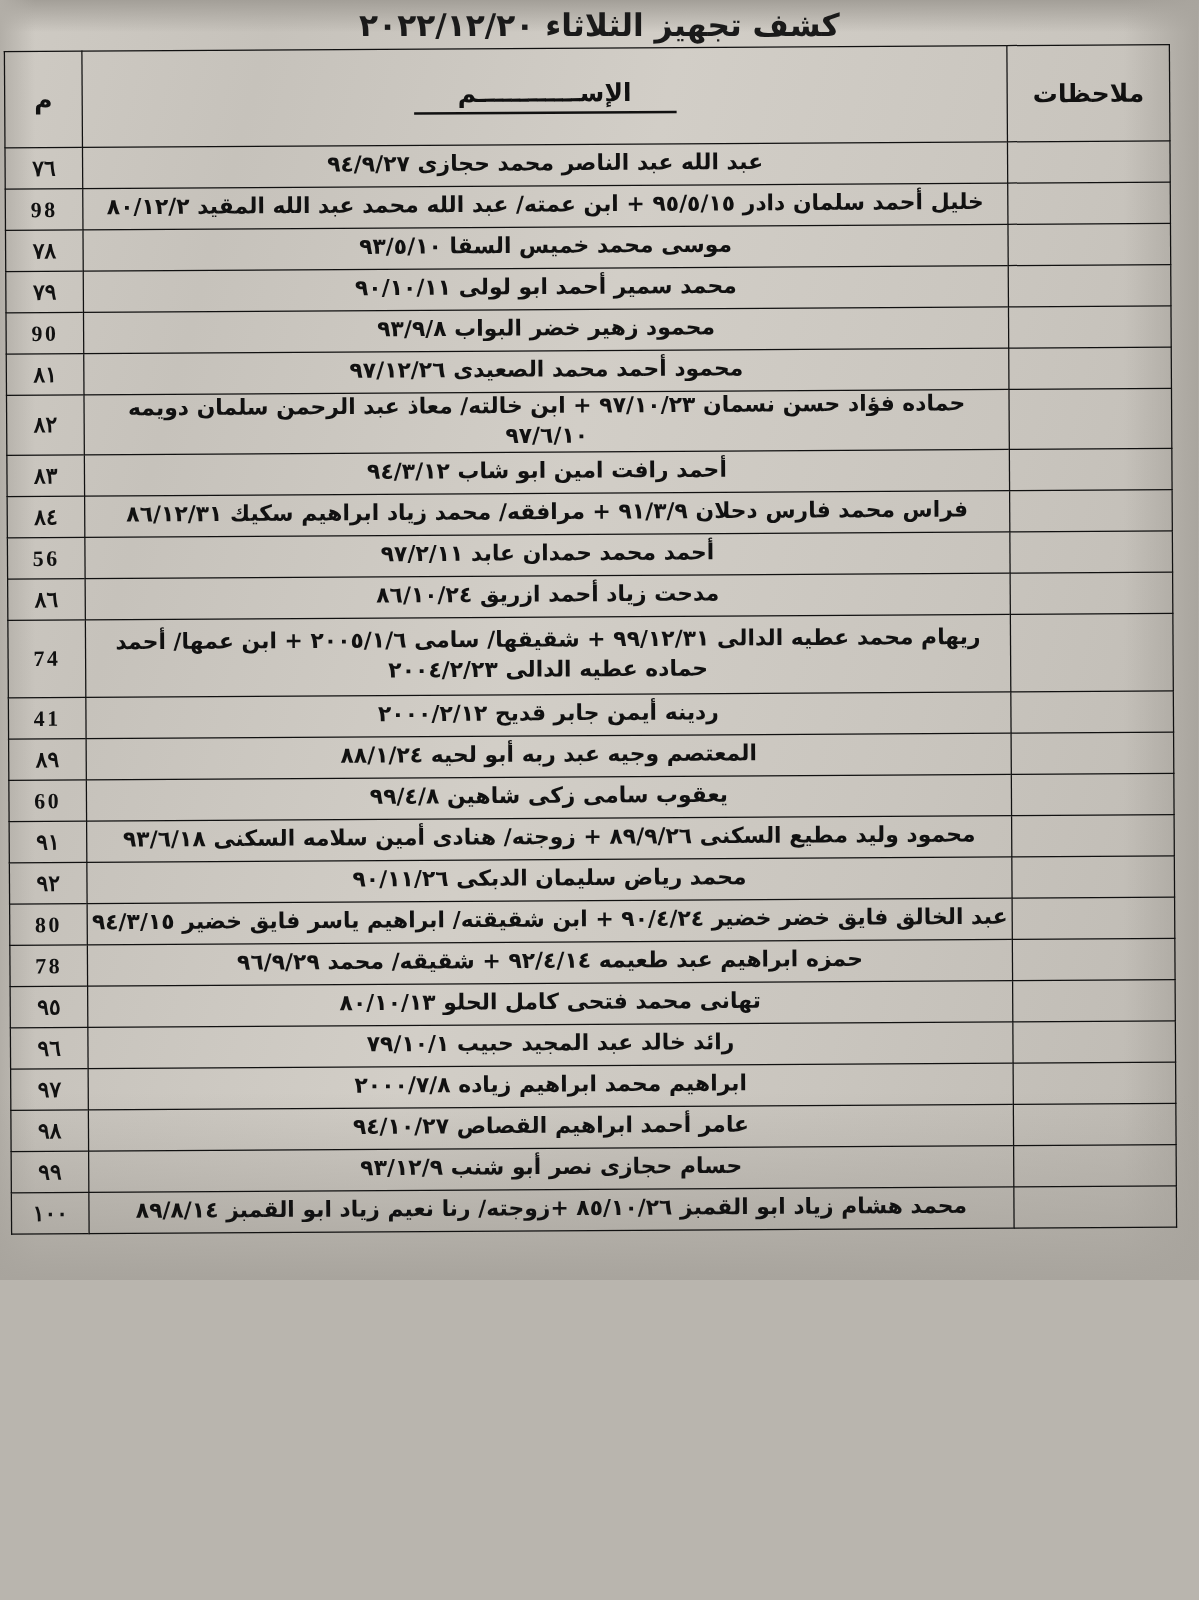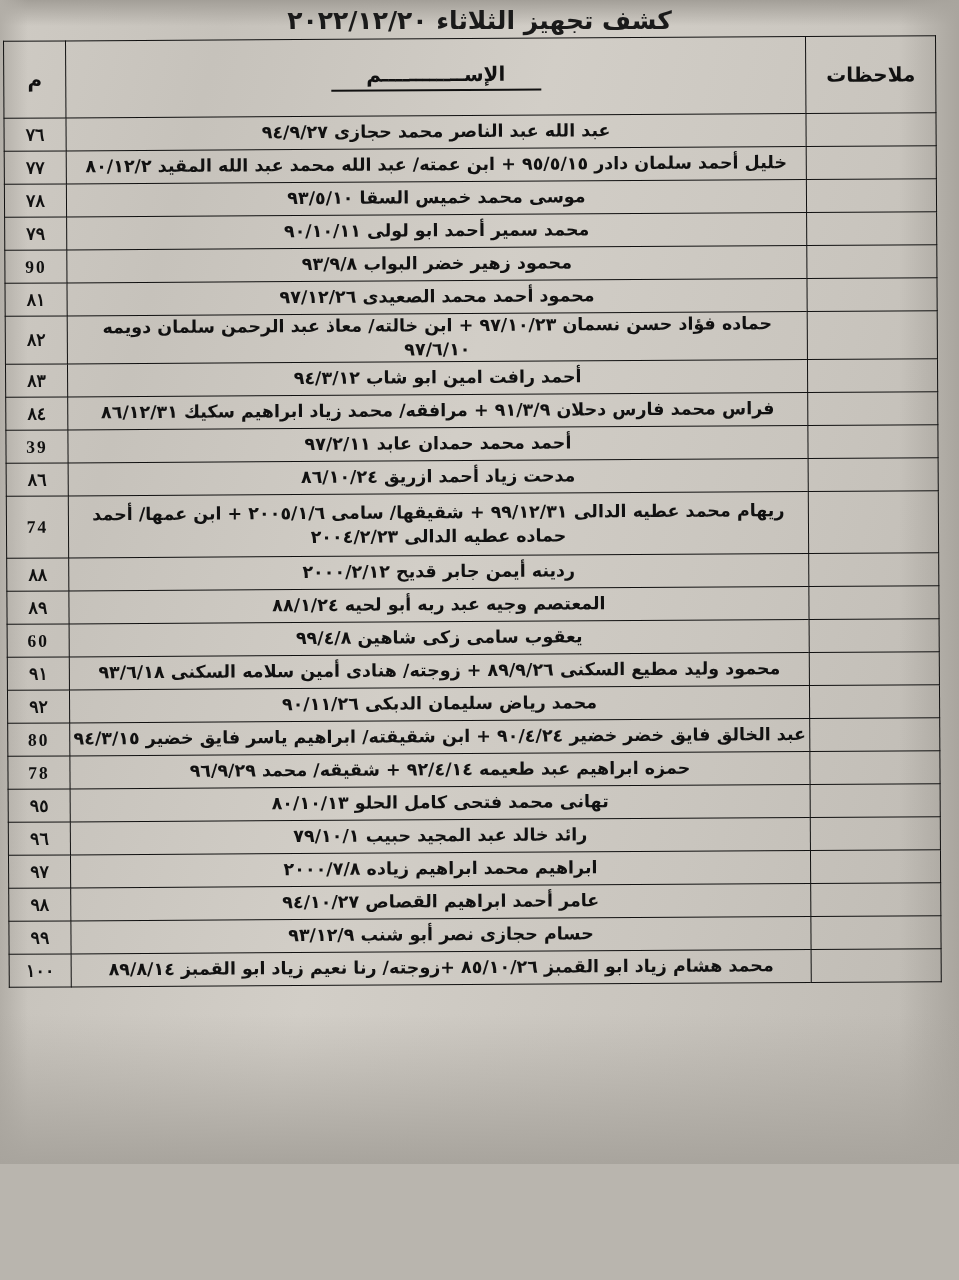--- a/index.html
+++ b/index.html
@@ -9,21 +9,21 @@
   }
   body {
     width: 959px;
     height: 1280px;
     overflow: hidden;
     font-family: "DejaVu Sans", "Liberation Sans", sans-serif;
   }
   .page {
     position: relative;
     width: 959px;
-    height: 1164px;
+    height: 1024px;
     background: linear-gradient(105deg, #cfcbc4 0%, #c6c2bb 18%, #d2cec7 45%, #c9c5be 72%, #bdb9b2 100%);
   }
   
   .shade-top {
     position: absolute;
     top: 0; left: 0; right: 0; height: 26px;
     background: linear-gradient(180deg, #a39f98 0%, rgba(200,196,189,0) 100%);
     pointer-events: none;
   }
   .shade-bottom {
@@ -151,21 +151,21 @@
       </thead>
       <tbody id="tbody">
           <tr class="r">
             <td class="notes"></td>
             <td class="name">عبد الله عبد الناصر محمد حجازى ٩٤/٩/٢٧</td>
             <td class="num">٧٦</td>
           </tr>
           <tr class="r">
             <td class="notes"></td>
             <td class="name">خليل أحمد سلمان دادر ٩٥/٥/١٥ + ابن عمته/ عبد الله محمد عبد الله المقيد ٨٠/١٢/٢</td>
-            <td class="num">٧٧</td>
+            <td class="num">98</td>
           </tr>
           <tr class="r">
             <td class="notes"></td>
             <td class="name">موسى محمد خميس السقا ٩٣/٥/١٠</td>
             <td class="num">٧٨</td>
           </tr>
           <tr class="r">
             <td class="notes"></td>
             <td class="name">محمد سمير أحمد ابو لولى ٩٠/١٠/١١</td>
             <td class="num">٧٩</td>
@@ -191,36 +191,36 @@
             <td class="num">٨٣</td>
           </tr>
           <tr class="r">
             <td class="notes"></td>
             <td class="name">فراس محمد فارس دحلان ٩١/٣/٩ + مرافقه/ محمد زياد ابراهيم سكيك ٨٦/١٢/٣١</td>
             <td class="num">٨٤</td>
           </tr>
           <tr class="r">
             <td class="notes"></td>
             <td class="name">أحمد محمد حمدان عابد ٩٧/٢/١١</td>
-            <td class="num">39</td>
+            <td class="num">56</td>
           </tr>
           <tr class="r">
             <td class="notes"></td>
             <td class="name">مدحت زياد أحمد ازريق ٨٦/١٠/٢٤</td>
             <td class="num">٨٦</td>
           </tr>
           <tr class="r tall">
             <td class="notes"></td>
             <td class="name">ريهام محمد عطيه الدالى ٩٩/١٢/٣١ + شقيقها/ سامى ٢٠٠٥/١/٦ + ابن عمها/ أحمد حماده عطيه الدالى ٢٠٠٤/٢/٢٣</td>
             <td class="num">74</td>
           </tr>
           <tr class="r">
             <td class="notes"></td>
             <td class="name">ردينه أيمن جابر قديح ٢٠٠٠/٢/١٢</td>
-            <td class="num">٨٨</td>
+            <td class="num">41</td>
           </tr>
           <tr class="r">
             <td class="notes"></td>
             <td class="name">المعتصم وجيه عبد ربه أبو لحيه ٨٨/١/٢٤</td>
             <td class="num">٨٩</td>
           </tr>
           <tr class="r">
             <td class="notes"></td>
             <td class="name">يعقوب سامى زكى شاهين ٩٩/٤/٨</td>
             <td class="num">60</td>

